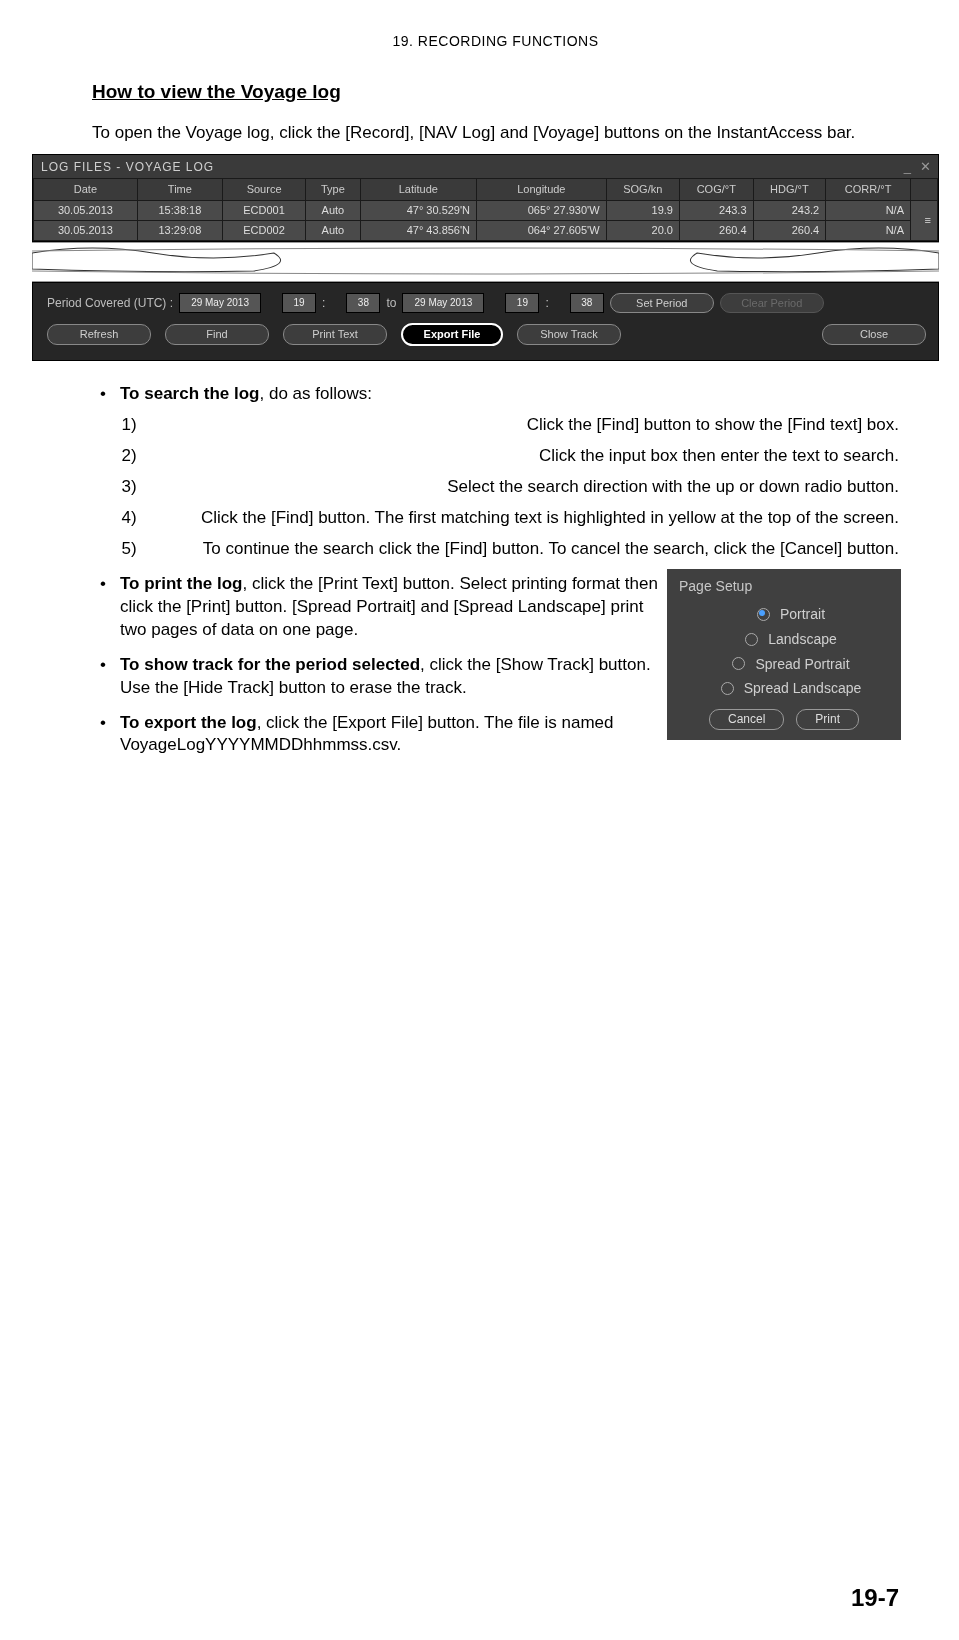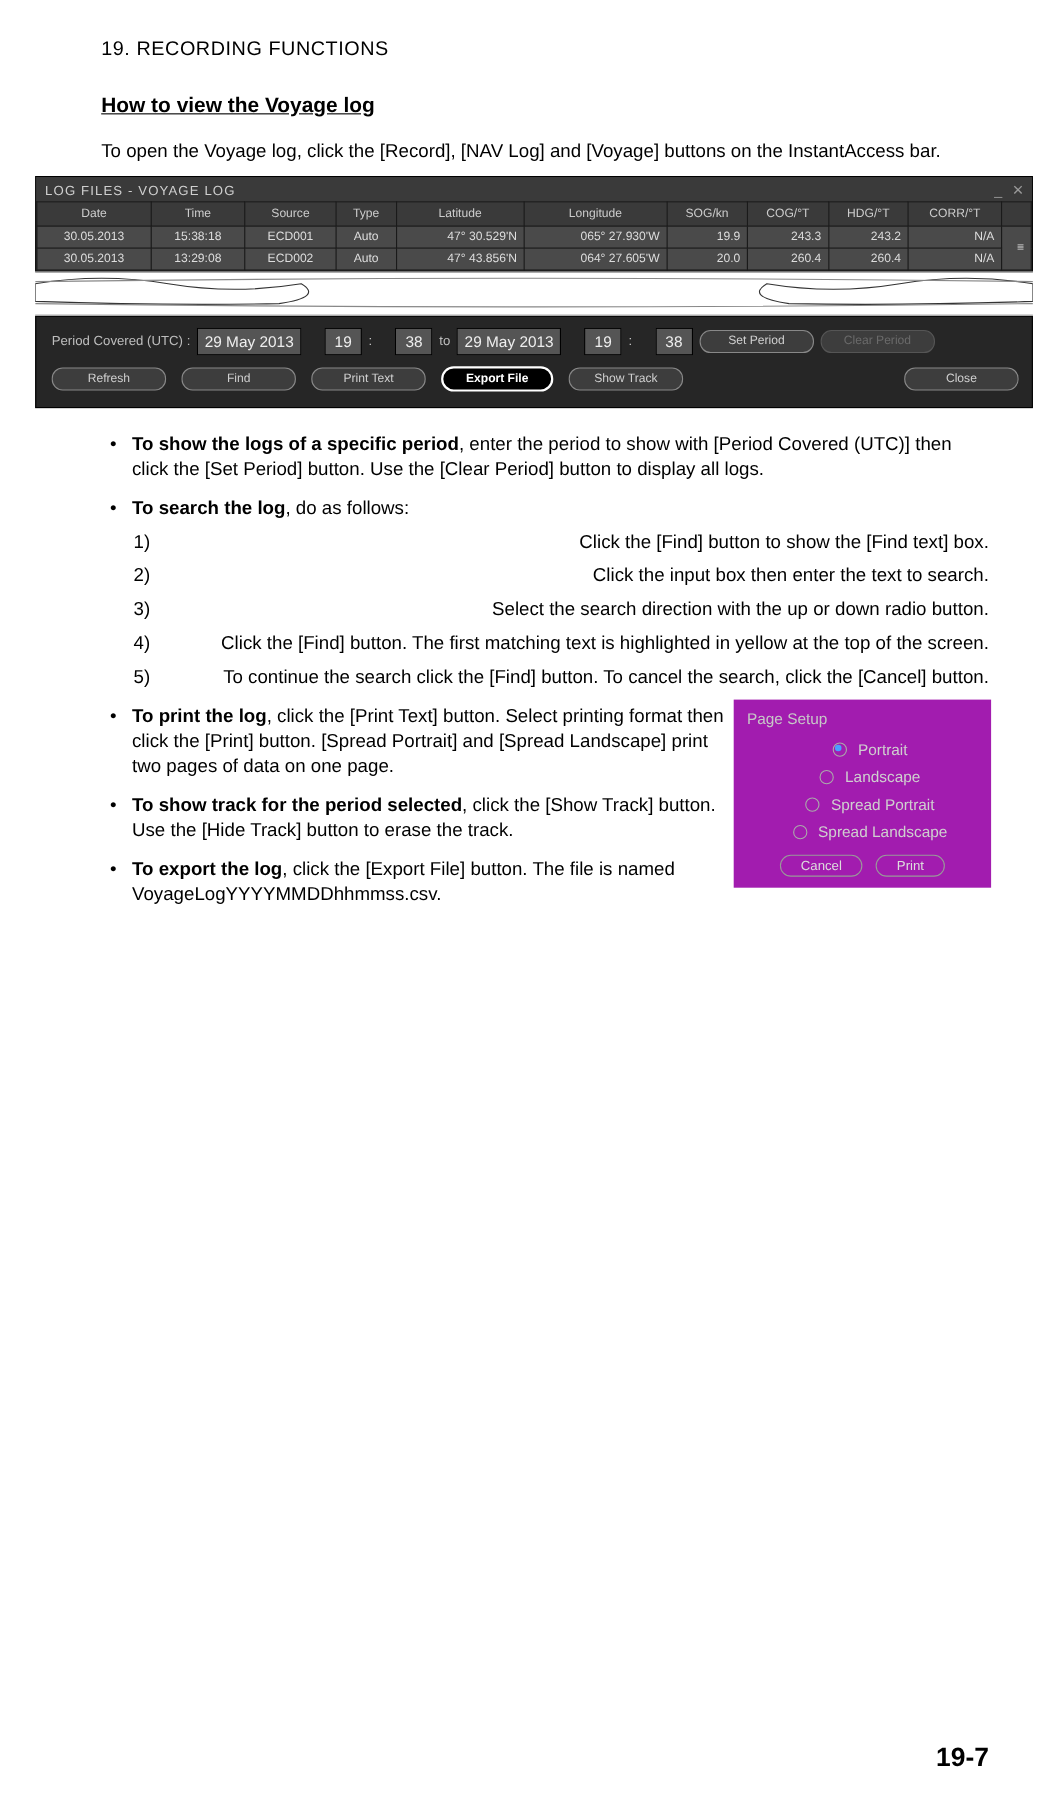--- a/index.html
+++ b/index.html
@@ -7,22 +7,22 @@
   font-size: 17px;
   line-height: 1.35;
   color: #000;
   background: #fff;
   margin: 0;
   padding: 32px 60px 40px 92px;
   width: 959px;
   box-sizing: border-box;
 }
 .running-head {
-  text-align: left;
-  font-size: 18px;
+  text-align: center;
+  font-size: 14px;
   margin-bottom: 28px;
   letter-spacing: 0.5px;
 }
 .section-title {
   font-weight: bold;
   text-decoration: underline;
   font-size: 19px;
   margin-bottom: 12px;
 }
 .intro {
@@ -88,21 +88,21 @@
   color: #c9c9c9;
   margin-left: -60px;
   margin-right: -40px;
   padding: 10px 12px 14px 14px;
   font-size: 12px;
   border: 1px solid #000;
 }
 .ctrl-row { display:flex; align-items:center; gap:6px; flex-wrap:wrap; margin-bottom:10px;}
 .ctrl-label { color:#bdbdbd; }
 .field-box {
-  background:#555; color:#eee; padding:2px 6px; font-size:14px; min-width:68px; text-align:center; border:1px solid #000;
+  background:#555; color:#eee; padding:2px 6px; font-size:10px; min-width:68px; text-align:center; border:1px solid #000;
 }
 .field-box.small { min-width:20px;margin-left:15px; }
 .pill-btn {
   background:#3d3d3d; color:#cfcfcf; border:1px solid #888; border-radius:10px;
   padding:2px 16px; font-size:11px; text-align:center; min-width:70px;
 }
 .pill-btn.disabled { color:#6a6a6a; border-color:#555; }
 .pill-btn.export { background:#000; color:#fff; border:2px solid #fff; font-weight:bold; border-radius:12px; padding:2px 14px;}
 .ctrl-row2 { display:flex; align-items:center; gap:14px; }
 .spacer { flex:1; }
@@ -116,21 +116,21 @@
 .steps li { margin-bottom:8px; list-style: decimal; list-style-position: outside; margin-left: 14px; padding-left:6px;text-align:right;}
 .steps li::marker { content: counter(list-item) ")  "; }
 
 
 .with-inset { position: relative; }
 .page-setup-box {
   position: absolute;
   right: -2px;
   top: -4px;
   width: 210px;
-  background: #a21caf;
+  background: #404040;
   color: #cfcfcf;
   font-size: 14px;
   padding: 8px 12px 10px 12px;
   font-family: Arial, sans-serif;
 }
 .page-setup-box .ps-title { color:#c7c7c7; font-size:14px; margin-bottom:6px; }
 .ps-opt { display:flex; align-items:center; gap:10px; padding:3px 0 3px 14px; font-size:14px;justify-content:center; }
 .radio { width:11px; height:11px; border:1.5px solid #aaa; border-radius:50%; display:inline-block; position:relative;}
 .radio.sel::after { content:""; position:absolute; width:6px; height:6px; background:#4aa0ff; border-radius:50%; left:1.2px; top:1.2px;}
 .ps-btns { display:flex; gap:12px; justify-content:center; margin-top:8px;}
@@ -240,23 +240,20 @@
     <span class="pill-btn">Print Text</span>
     <span class="pill-btn export">Export File</span>
     <span class="pill-btn">Show Track</span>
     <span class="spacer"></span>
     <span class="pill-btn">Close</span>
   </div>
 </div>
 
 <ul class="bullets">
   <li>
-    <span class="b">To show the logs of a specific period</span><span>, enter the period to show with [Period Covered (UTC)] then click the [Set Period] button. Use the [Clear Period] button to display all logs.</span>
-  </li>
-  <li>
     <span class="b">To search the log</span><span>, do as follows:</span>
     <ol class="steps">
       <li>Click the [Find] button to show the [Find text] box.</li>
       <li>Click the input box then enter the text to search.</li>
       <li>Select the search direction with the up or down radio button.</li>
       <li>Click the [Find] button. The first matching text is highlighted in yellow at the top of the screen.</li>
       <li>To continue the search click the [Find] button. To cancel the search, click the [Cancel] button.</li>
     </ol>
   </li>
 

